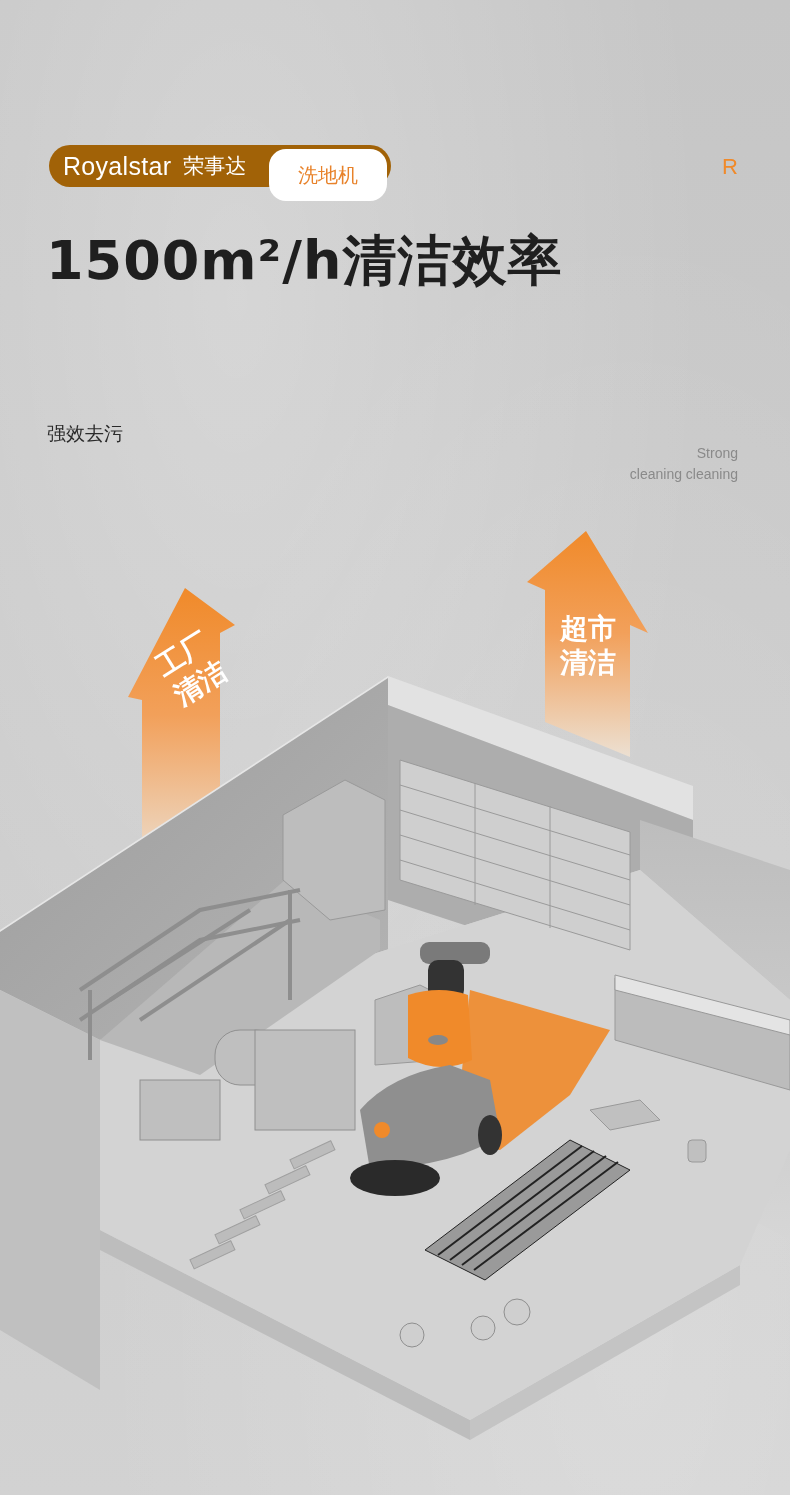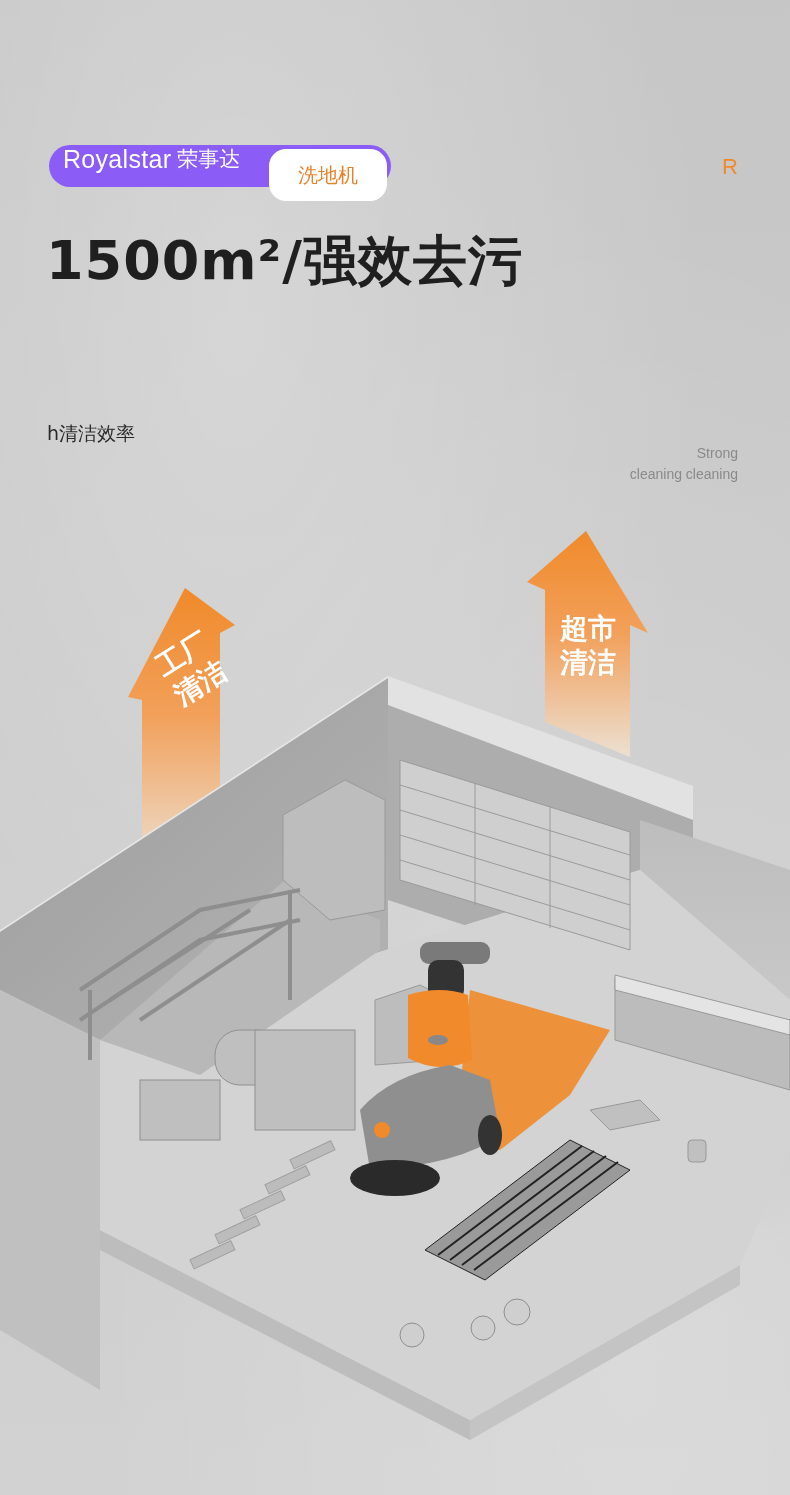--- a/index.html
+++ b/index.html
@@ -11,27 +11,27 @@
   .bg {
     position:absolute; inset:0;
     background:
       radial-gradient(ellipse at 30% 20%, rgba(255,255,255,0.25), rgba(255,255,255,0) 60%),
       radial-gradient(ellipse at 80% 90%, rgba(255,255,255,0.2), rgba(255,255,255,0) 60%),
       linear-gradient(180deg,#c6c6c6 0%,#cbcbcb 50%,#d2d2d2 100%);
   }
   
   .badge {
     position:absolute; left:49px; top:145px; width:342px; height:42px;
-    background:#8b5cf6; border-radius:21px; display:flex; 
+    background:#a16207; border-radius:21px; display:flex; align-items:center;
   }
   .badge .brand-en {
     color:#fff; font-family:"Liberation Sans",sans-serif; font-size:25px;
     margin-left:14px; letter-spacing:0.3px;
   }
-  .badge .brand-cn { color:#fff; font-size:21px; margin-left:6px; }
+  .badge .brand-cn { color:#fff; font-size:21px; margin-left:12px; }
   .badge .pill {
     position:absolute; right:4px; top:4px; width:118px; height:52px;
     background:#fff; border-radius:17px; display:flex; align-items:center; justify-content:center;
     color:#e8822a; font-size:20px;
   }
   .r-logo {
     position:absolute; left:722px; top:154px; color:#f08a2a;
     font-family:"Liberation Sans",sans-serif; font-size:22px;
   }
   
@@ -58,23 +58,23 @@
 <div class="bg"></div>
 
 <div class="badge">
   <span class="brand-en">Royalstar</span>
   <span class="brand-cn">荣事达</span>
   <span class="pill">洗地机</span>
 </div>
 <div class="r-logo">R</div>
 
 <div class="headline">
-  <div>1500m²/强效去污</div>
-</div>
-<div class="subtitle">h清洁效率</div>
+  <div>1500m²/h清洁效率</div>
+</div>
+<div class="subtitle">强效去污</div>
 <div class="en-tag">
   <div>Strong</div>
   <div>cleaning cleaning</div>
 </div>
 
 <div class="scene">
   <svg width="790" height="975" viewBox="0 520 790 975" xmlns="http://www.w3.org/2000/svg">
     <defs>
       <linearGradient id="arrowGrad" x1="0" y1="0" x2="0" y2="1">
         <stop offset="0" stop-color="#f08a2a"></stop>

